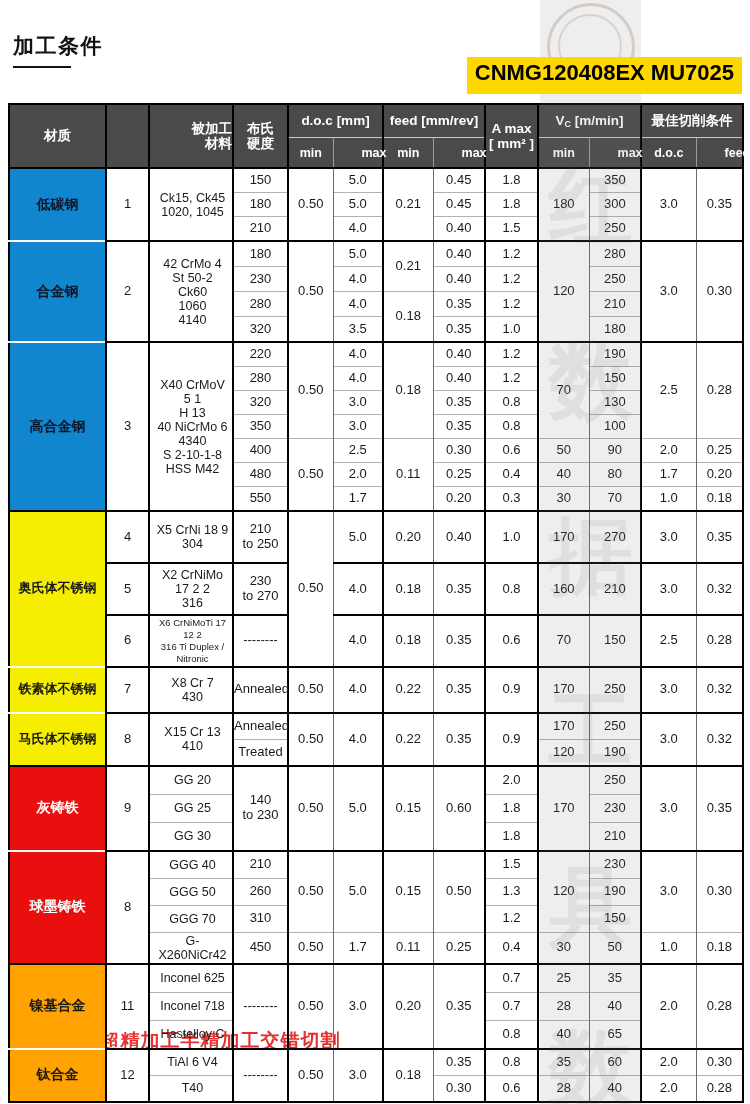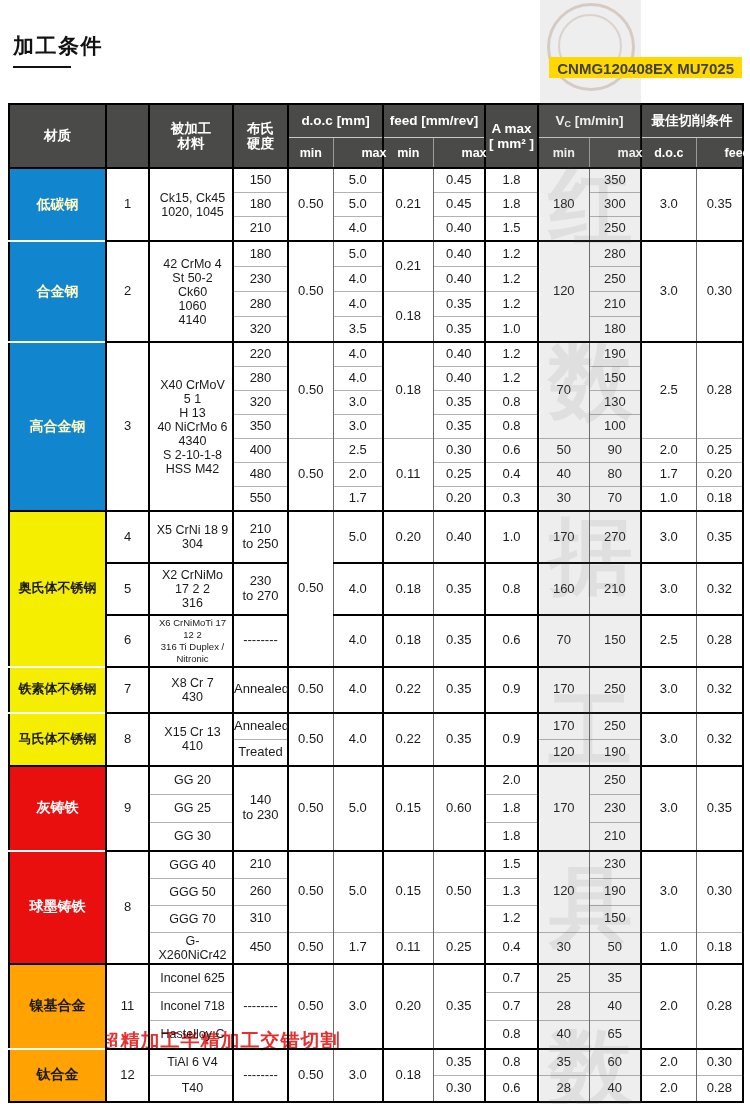--- a/index.html
+++ b/index.html
@@ -9,22 +9,22 @@
   }
   .page-title {
     position:absolute; left:13px; top:32px;
     font-size:21px; font-weight:bold; color:#111; letter-spacing:1.5px;
   }
   .title-underline {
     position:absolute; left:13px; top:66px; width:58px; height:2px; background:#111;
   }
   .badge {
     position:absolute; right:8px; top:57px; z-index:3;
-    background:var(--badgebg,#ffd800); color:#404040;
-    font-size:15px; font-weight:bold; padding:3px 8px 1px 8px; white-space:nowrap;
+    background:var(--badgebg,#ffd800); color:#000000;
+    font-size:22px; font-weight:bold; padding:3px 8px 8px 8px; white-space:nowrap;
   }
   table.cond {
     position:absolute; left:8px; top:103px; width:734px;
     border-collapse:collapse; table-layout:fixed;
     border:2px solid #000; z-index:1;
   }
   td, th { padding:0; line-height:1.12; vertical-align:middle; white-space:pre-line; }
   thead th {
     background:var(--headerbg,#4a4a48); color:#fff; font-weight:bold;
     font-size:13.5px; text-align:center;
@@ -41,21 +41,21 @@
   td.dmax,td.fmax,td.vmax,td.bfeed { border-left:1px solid #6b6b6b; }
   thead th.dmax, thead th.fmax, thead th.vmax, thead th.bfeed { border-left:1px solid #9b9b99;padding-left:28px; }
   
   tr.g td { border-top:2px solid #000; }
   tr.g td.wt { border-top:2px solid #fff; }
   
   tr.rh24 td { height:24px; } tr.rh25 td { height:25px; }
   tr.rh42 td { height:42px; } tr.rh46 td { height:46px; } tr.rh48 td { height:48px; }
   
   td.cat { font-weight:bold; font-size:14px; }
-  td.cat.blue   { background:var(--blue,#1285cf);   color:#fef9c3; }
+  td.cat.blue   { background:var(--blue,#1285cf);   color:#0f172a; }
   td.cat.yellow { background:var(--yellow,#f6ee00); color:#1a1a1a; font-size:13px; }
   td.cat.red    { background:var(--red,#e90f0f);    color:#fff;margin-top:15px; }
   td.cat.orange { background:var(--orange,#ffa202); color:#1a1a1a; }
   td.mat { text-align:center; padding:1px 2px 1px 5px; font-size:12.5px; }
   td.mat.small { font-size:9.5px; line-height:1.25; }
   td.hard { font-size:13px; line-height:1.15; }
   .sub-c { font-size:9px; vertical-align:-2px; }
   .footnote {
     position:absolute; left:12px; top:1028px;
     color:var(--notered,#e53030); font-size:19px; font-weight:bold; letter-spacing:1px;
@@ -98,21 +98,21 @@
     <col style="width:53px">
       <col style="width:51px">
       <col style="width:52px">
       <col style="width:55px">
     <col style="width:47px">
   </colgroup>
   <thead>
     <tr class="top">
       <th rowspan="2" class="cat">材质</th>
       <th rowspan="2" class="num"></th>
-      <th rowspan="2" class="mat" style="text-align:center">被加工
+      <th rowspan="2" class="mat" style="text-align:right">被加工
 材料</th>
       <th rowspan="2" class="hard">布氏
 硬度</th>
       <th colspan="2" class="dmin">d.o.c [mm]</th>
       <th colspan="2" class="fmin">feed [mm/rev]</th>
       <th rowspan="2" class="amax">A max
 [ mm² ]</th>
       <th colspan="2" class="vmin"><span>V</span><span class="sub-c">C</span><span> [m/min]</span></th>
       <th colspan="2" class="bdoc">最佳切削条件</th>
     </tr>

